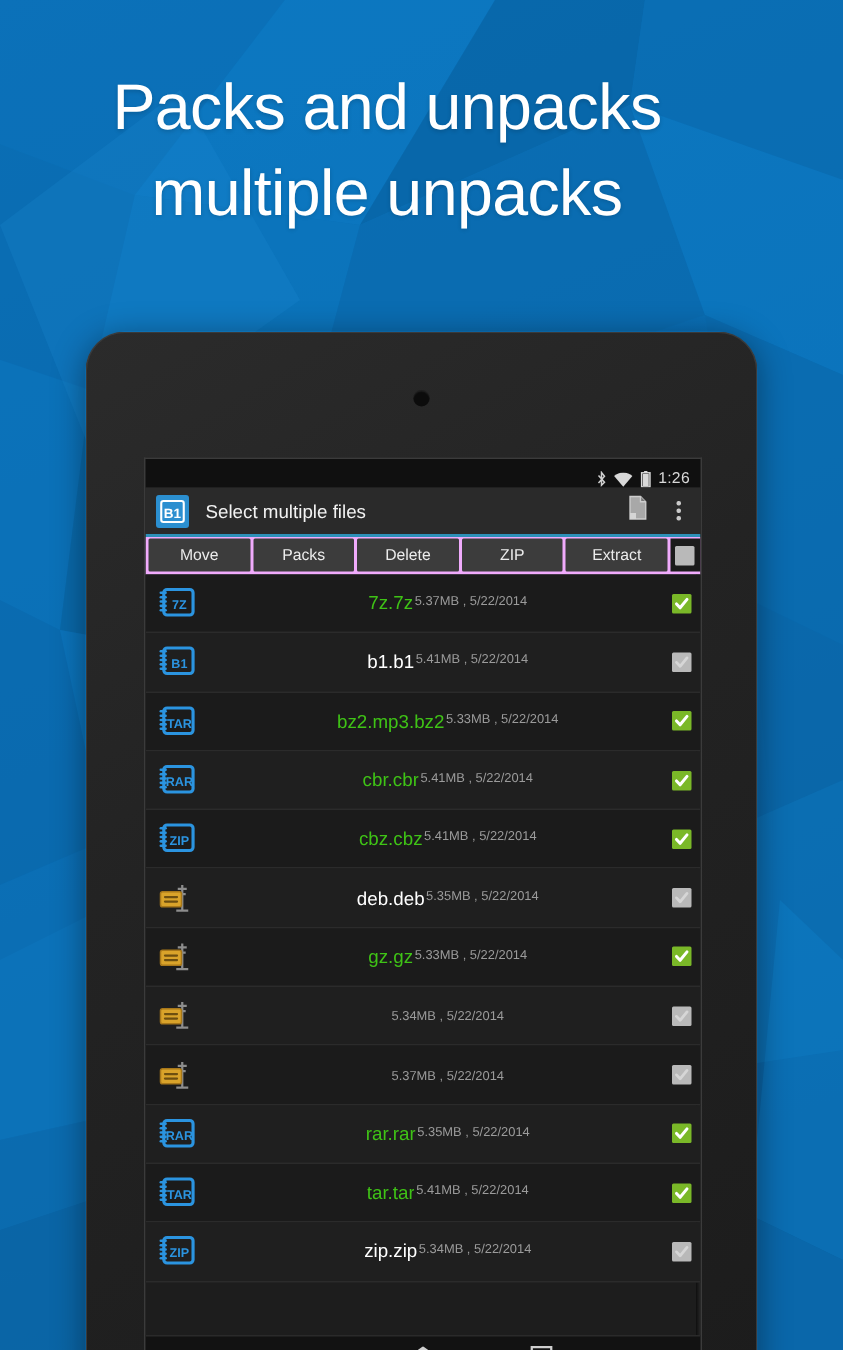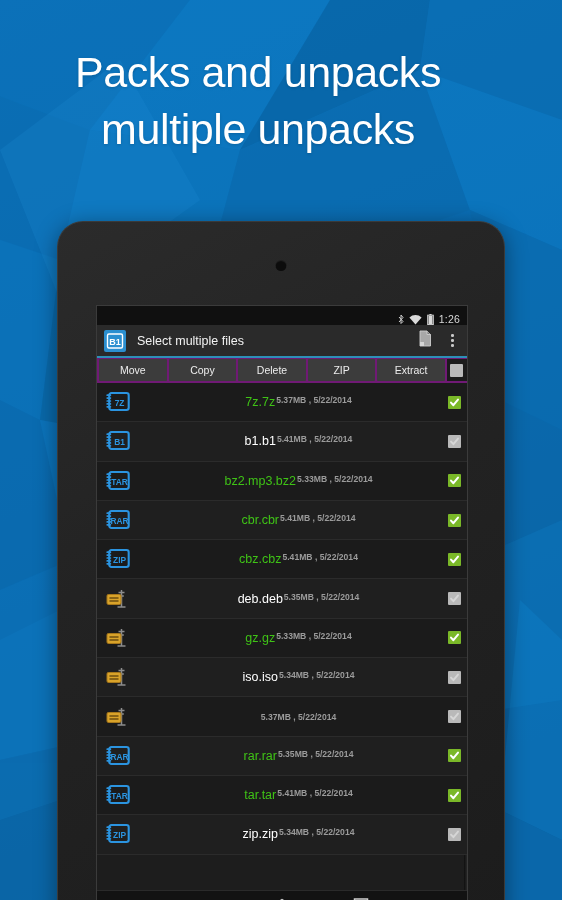--- a/index.html
+++ b/index.html
@@ -79,21 +79,21 @@
     margin-right:11px;
   }
   .appbar-title { color:#f2f2f2; font-size:12.5px; flex:1; }
   .appbar-actions { display:flex; align-items:center; gap:13px; }
   .dots { display:flex; flex-direction:column; gap:2.5px; padding:0 4px; }
   .dots i { width:2.6px; height:2.6px; background:#c9c9c9; border-radius:50%; display:block; }
 
   
   .toolbar {
     height:25px; flex:0 0 25px;
-    background:#701a75;
+    background:#f0abfc;
     display:flex; align-items:stretch; gap:2px;
     padding:1px 0 2px 2px;
   }
   .tbtn {
     flex:1 1 0; background:#3c3c3c;
     color:#ececec; font-size:10.5px;
     display:flex; align-items:center; justify-content:center;
     border:none; border-radius:1px;
     font-family:"Liberation Sans", sans-serif;
   }
@@ -110,21 +110,21 @@
     border-bottom:1px solid #2b2b2b;
     position:relative;
   }
   .row:nth-child(odd) { background:#1f1f1f; }
   .row:nth-child(even) { background:#1b1b1b; }
 
   .ficon { flex:0 0 28px; height:27px; display:flex; align-items:center; justify-content:center; margin-right:24px; }
   .meta { flex:1 1 auto; min-width:0; display:flex; flex-direction:row; justify-content:center; gap:1px; }
   .fname { font-size:12.5px; line-height:14px; color:#ffffff; white-space:nowrap; overflow:hidden; }
   .fname.sel { color:#3fc316; }
-  .fsub { font-size:8.6px; line-height:10px; color:#9b9b9b; white-space:nowrap;font-weight:bold; }
+  .fsub { font-size:8.6px; line-height:10px; color:#9b9b9b; white-space:nowrap; }
   .cbwrap { flex:0 0 26px; display:flex; align-items:center; justify-content:center; }
 
   .cb { width:13px; height:13px; border-radius:1px; display:flex; align-items:center; justify-content:center; }
   .cb.on { background:#7ab828; }
   .cb.off { background:#b9b9b9; }
 
   .scrollhint {
     position:absolute; right:0; top:0; width:3px; height:100%;
     background:linear-gradient(to right, rgba(0,0,0,0.5), rgba(70,70,70,0.25));
   }
@@ -229,21 +229,21 @@
         <span class="dots">
           <i></i>
             <i></i>
             <i></i>
         </span>
       </div>
     </div>
 
     <div class="toolbar">
       <button class="tbtn">Move</button>
-      <button class="tbtn">Copy</button>
+      <button class="tbtn">Packs</button>
       <button class="tbtn">Delete</button>
       <button class="tbtn">ZIP</button>
       <button class="tbtn">Extract</button>
       <div class="selall">
         <span class="cb off"></span>
       </div>
     </div>
 
     <div class="filelist" id="filelist">
       <div class="scrollhint"></div>
@@ -443,21 +443,20 @@
                 <line x1="12.5" y1="19" x2="20.5" y2="19"></line>
               </g>
               <rect x="2" y="6.5" width="14" height="10" rx="1.4" fill="#d9a32a" stroke="#a8781a" stroke-width="1"></rect>
               <g stroke="#6d4f10" stroke-width="1.5" stroke-linecap="round">
                 <line x1="5" y1="10" x2="13" y2="10"></line>
                 <line x1="5" y1="13" x2="13" y2="13"></line>
               </g>
             </svg>
           </div>
           <div class="meta">
-            <div class="fname">iso.iso</div>
             <div class="fsub">5.34MB , 5/22/2014</div>
           </div>
           <div class="cbwrap">
             <span class="cb off">
               <svg width="11" height="11" viewBox="0 0 11 11">
                 <path d="M2 5.6 L4.4 8.2 L9 2.6" fill="none" stroke="#d6d6d6" stroke-width="1.9" stroke-linecap="round" stroke-linejoin="round"></path>
               </svg>
             </span>
           </div>
         </div>

